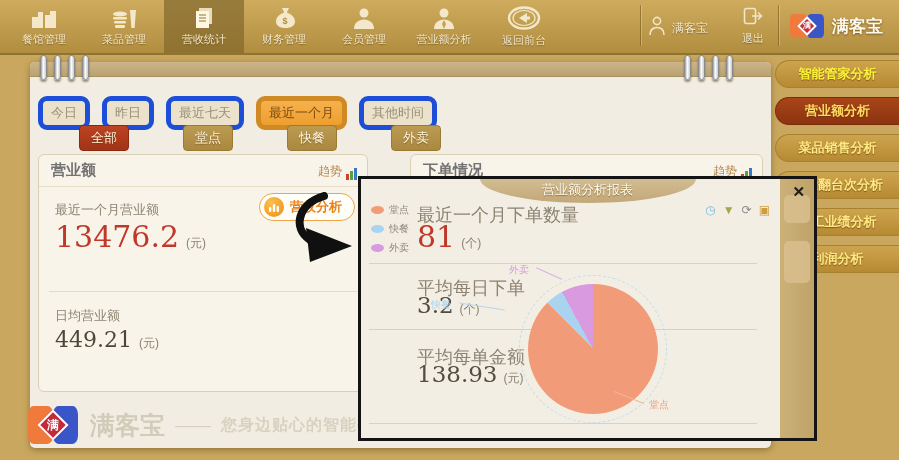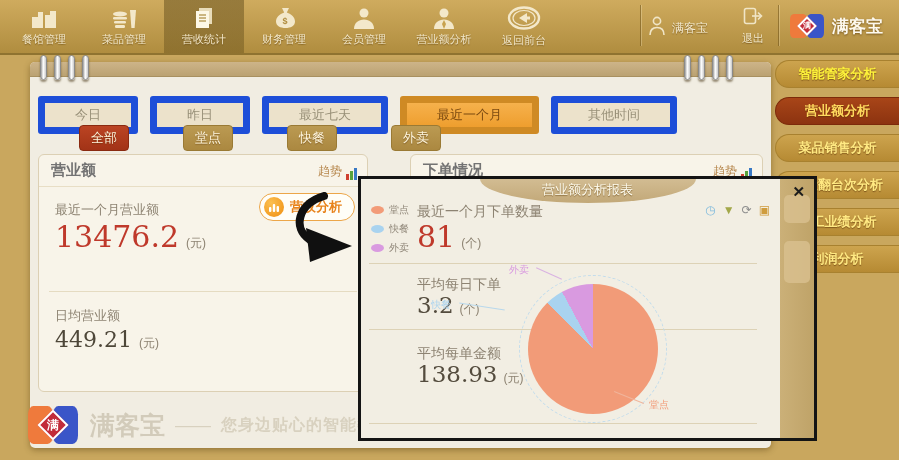--- a/index.html
+++ b/index.html
@@ -38,22 +38,22 @@
   #paper { position:absolute; left:30px; top:62px; width:741px; height:386px;
     background:#f1ede2; border-radius:5px; box-shadow:0 2px 6px rgba(80,55,10,.45); z-index:5; }
   #paper-strip { position:absolute; left:0; top:0; width:100%; height:15px;
     background:linear-gradient(#cdb489,#bba272); border-radius:5px 5px 0 0; border-bottom:1px solid #a89060; }
   .ring { position:absolute; top:-7px; width:7px; height:25px; border-radius:4px;
     background:linear-gradient(90deg,#9b9b9b,#ffffff 45%,#c9c9c9); border:1px solid #8a8a8a;
     box-shadow:0 2px 2px rgba(60,40,5,.5); }
 
   
   #time-tabs { position:absolute; left:8px; top:34px; display:flex; gap:12px; }
-  .ttab { padding:3px 30px; font-size:13px; background:#ece2cb; border:7px solid #1d4ed8;
-    border-radius:3px; color:#989078; cursor:pointer; white-space:nowrap; }
+  .ttab { padding:3px 8px; font-size:13px; background:#ece2cb; border:5px solid #1d4ed8;
+    border-radius:9px; color:#989078; cursor:pointer; white-space:nowrap; }
   .ttab.active { background:linear-gradient(#f6b14c,#ee9e2e); border-color:#cf8a24; color:#7c4a10; }
   #filter-tabs { position:absolute; left:8px; top:63px; display:flex; gap:13px; }
   .ftab { padding:3px 11px; font-size:13px; background:linear-gradient(#bb9a52,#ab8840);
     border:1px solid #9a7a34; border-radius:4px; color:#fdf5dd; cursor:pointer;
     text-shadow:0 1px 1px rgba(90,50,5,.5);margin-left:41px; }
   .ftab.active { background:linear-gradient(#bb4423,#a23317); border-color:#8a2a10; }
 
   
   .card { position:absolute; background:#f8f4e9; border:1px solid #dcd0b4; border-radius:6px; }
   #revenue-card { left:8px; top:92px; width:330px; height:238px; }
@@ -108,21 +108,21 @@
   #dlg-close { position:absolute; right:9px; top:4px; font-size:15px; font-weight:bold; color:#1c1c1c; cursor:pointer; }
   #dlg-toolbar { position:absolute; right:44px; top:24px; display:flex; gap:7px; font-size:12px; }
   #dlg-toolbar span { cursor:pointer; }
   .tb-clock { color:#86bddd; } .tb-filter { color:#a3a84a; } .tb-refresh { color:#8f8f8f; } .tb-save { color:#cf9c3e; }
 
   #dlg-legend { position:absolute; left:10px; top:24px; }
   .lg-row { display:flex; align-items:center; gap:5px; margin-bottom:5px; }
   .lg-swatch { width:13px; height:8px; border-radius:50%; }
   .lg-label { font-size:10px; color:#8f8678; }
 
-  .dlg-stat-label { position:absolute; left:56px; font-size:14px; color:#8d8372; }
+  .dlg-stat-label { position:absolute; left:56px; font-size:18px; color:#8d8372; }
   .dlg-stat-row { position:absolute; left:56px; display:flex; align-items:baseline; gap:6px; }
   .dlg-val-big { font-size:30px; color:#bf392b; }
   .dlg-val-med { font-size:23px; color:#544c3e; }
   .dlg-divider { position:absolute; left:8px; width:388px; height:1px; background:#ddd2b6; }
 
   #pie-ring { position:absolute; left:158px; top:96px; width:148px; height:148px;
     border:1px dashed #c2dcec; border-radius:50%; }
   #pie-chart { position:absolute; left:8px; top:8px; width:130px; height:130px; border-radius:50%; }
   .pie-label { position:absolute; font-size:10px; }
   .pie-leader { position:absolute; height:1px; }

